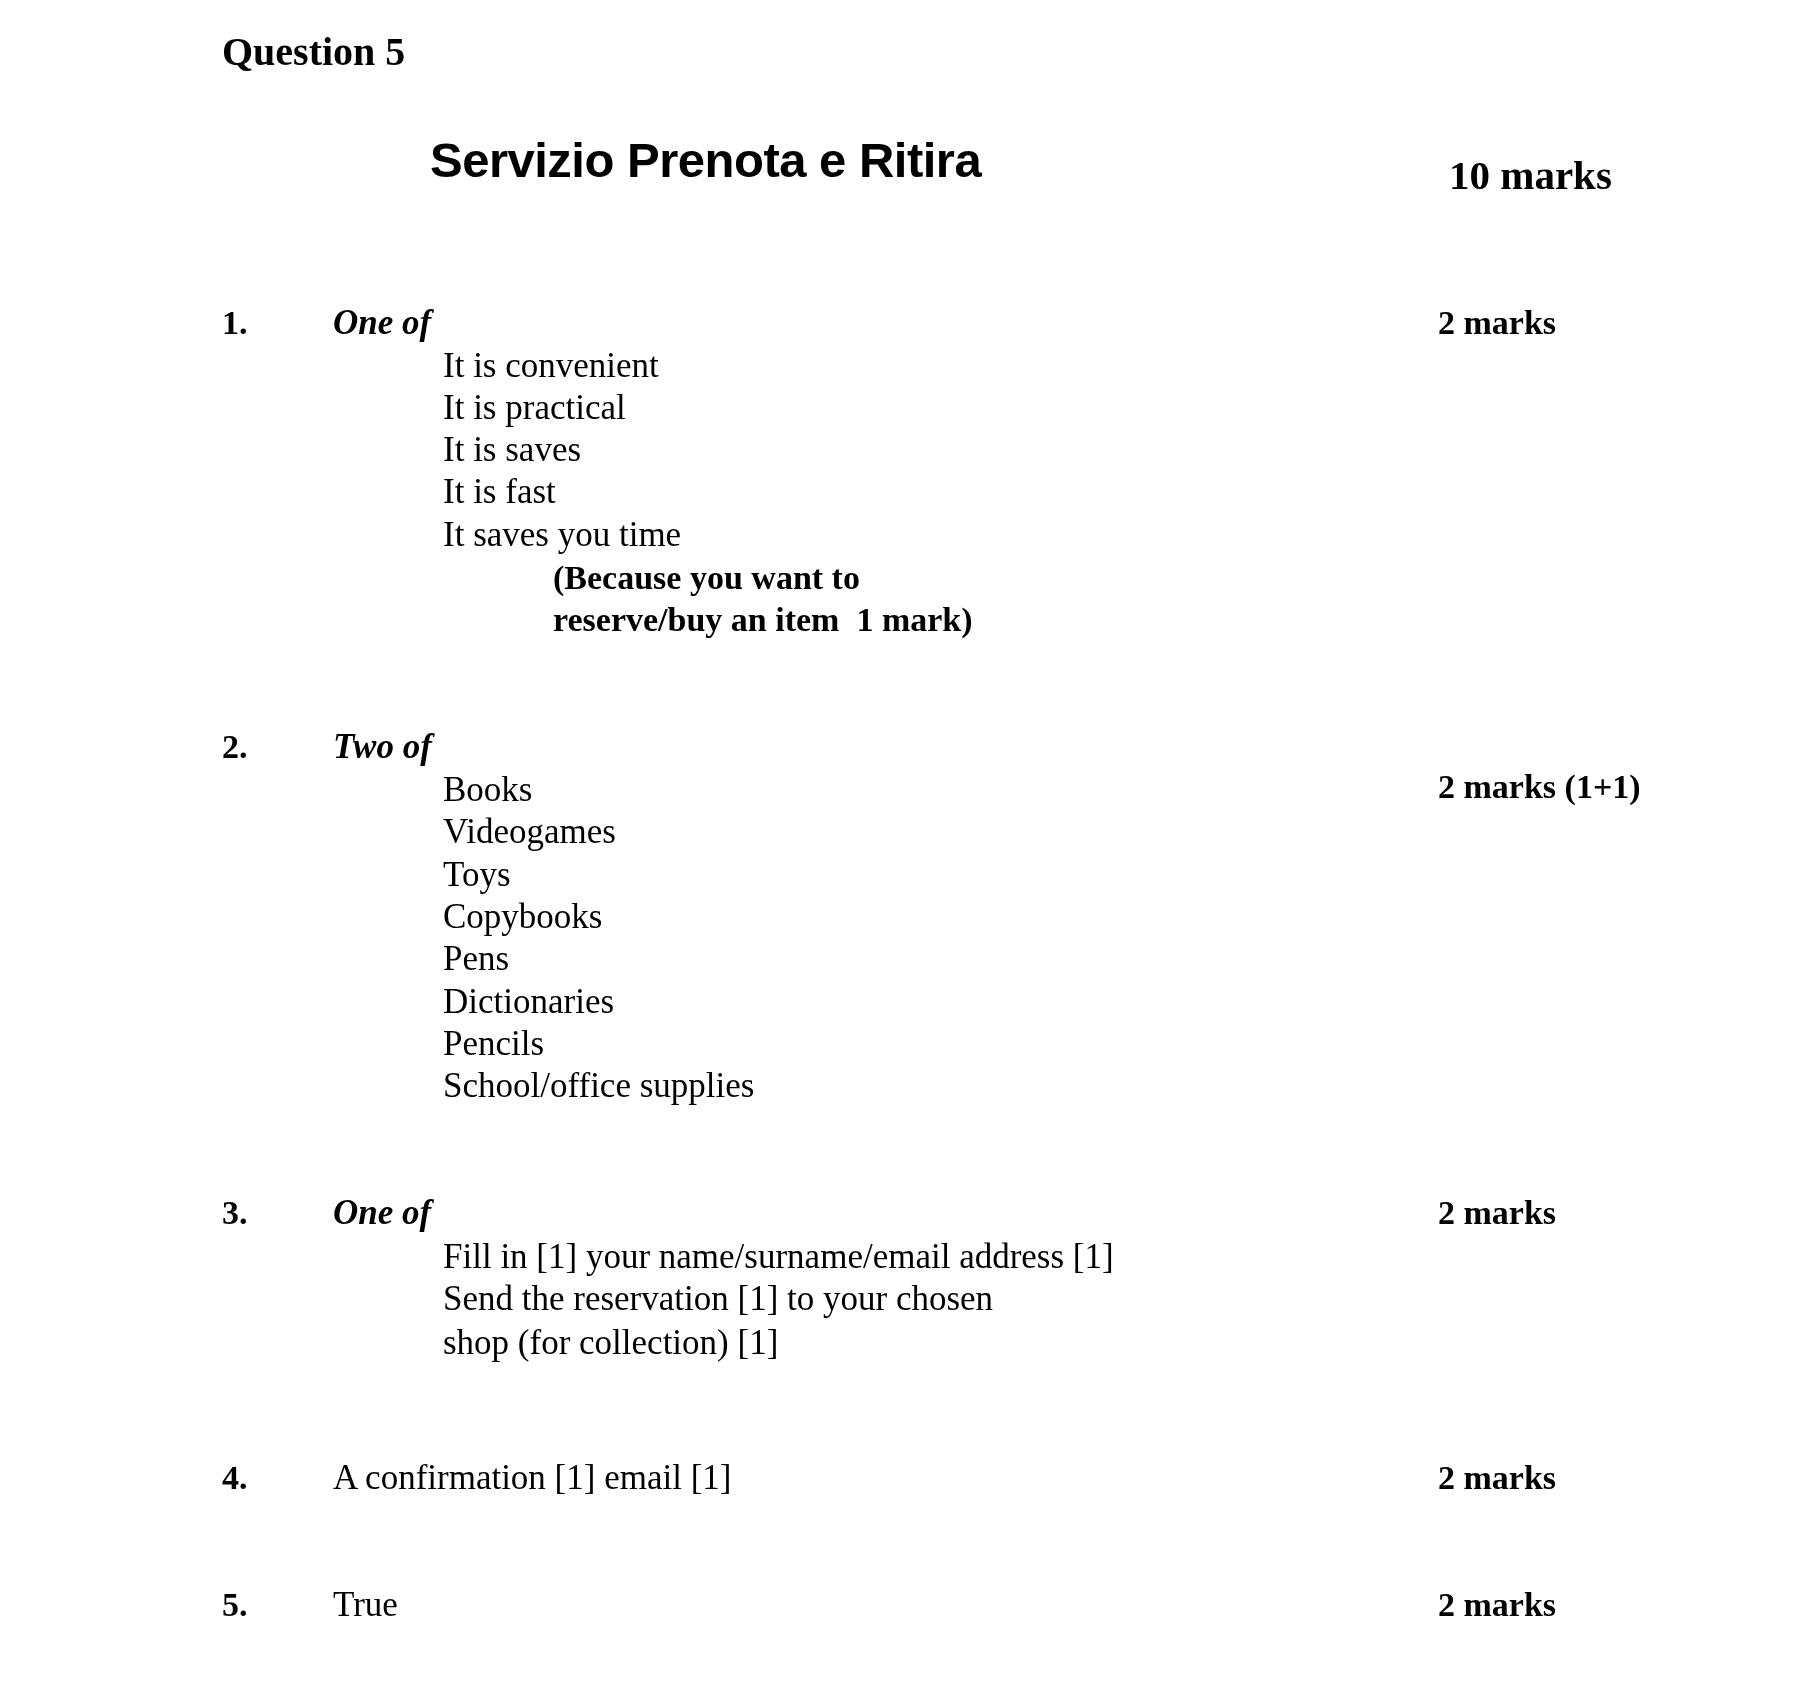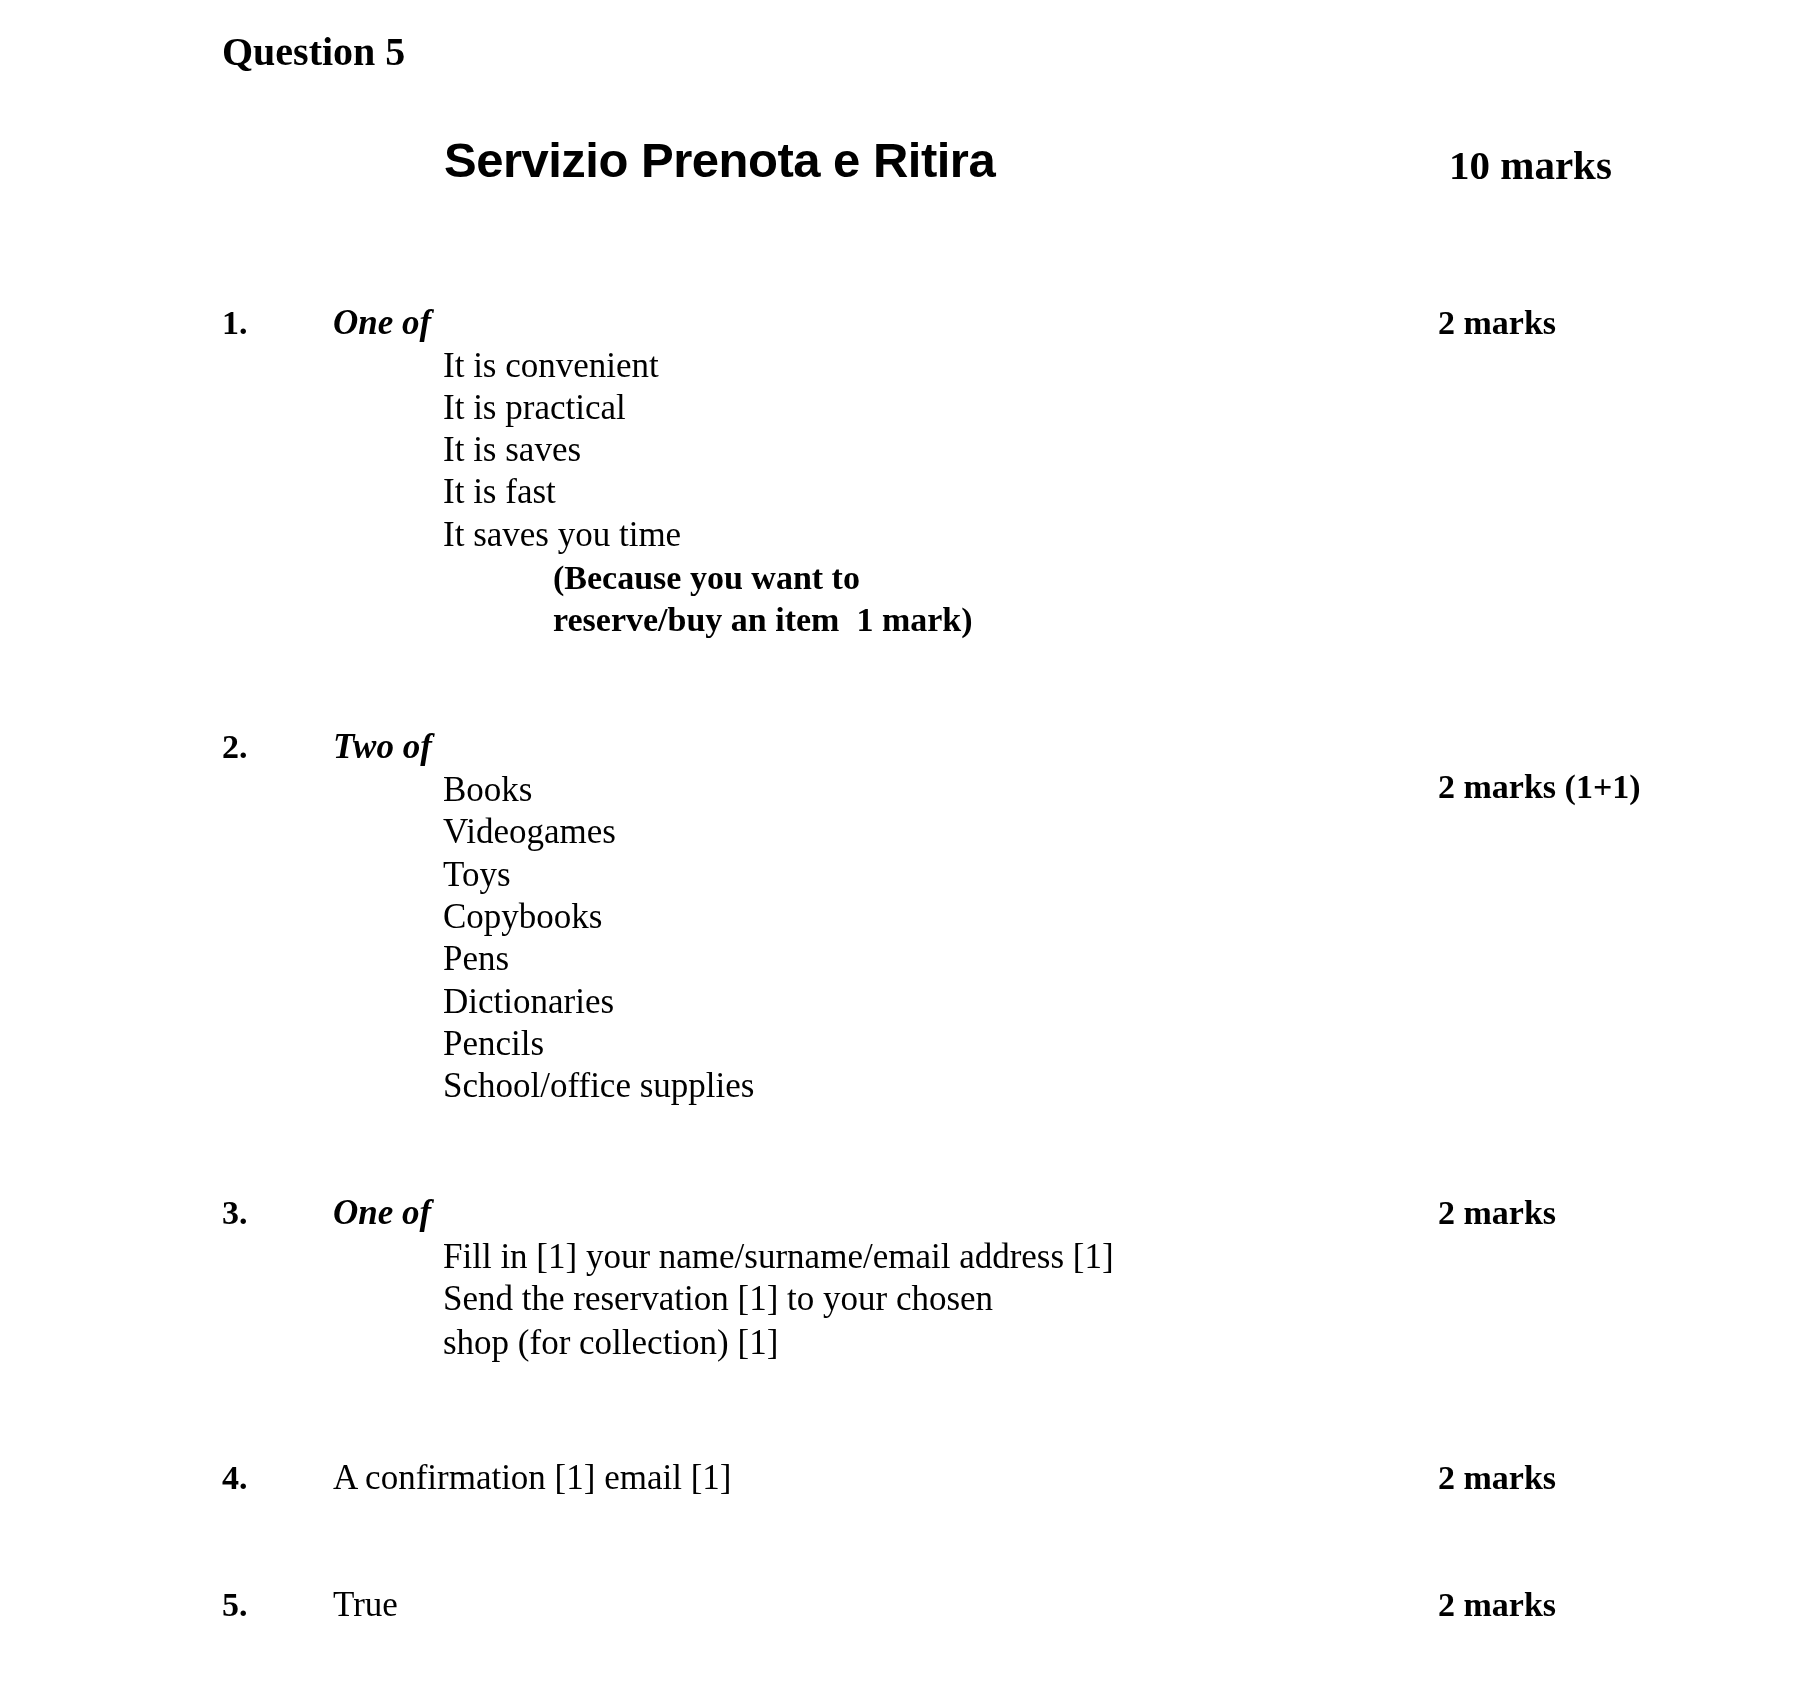--- a/index.html
+++ b/index.html
@@ -1,22 +1,22 @@
 <!DOCTYPE html>
 <html><head>
 <meta charset="utf-8">
 <style>
   html, body { margin:0; padding:0; background:#ffffff; }
   body { width:1819px; height:1690px; position:relative; overflow:hidden;
          font-family:"Liberation Serif", "DejaVu Serif", serif; color:#000; }
   .abs { position:absolute; white-space:nowrap; line-height:1;text-align:center; }
   .qhead { left:222px; top:32px; font-size:40px; font-weight:bold; }
-  .title { left:444px; top:136px; font-family:"Liberation Sans", "DejaVu Sans", sans-serif;
+  .title { left:430px; top:136px; font-family:"Liberation Sans", "DejaVu Sans", sans-serif;
            font-size:49px; font-weight:bold; letter-spacing:-0.5px; }
-  .total { left:1449px; top:145px; font-size:41px; font-weight:bold; }
+  .total { left:1449px; top:155px; font-size:41px; font-weight:bold; }
   .num { left:222px; font-size:34px; font-weight:bold; }
   .lead { left:333px; font-size:35px; }
   .lead b { font-weight:bold; font-style:italic;margin-top:34px; }
   .lead i { font-style:italic; font-weight:bold; }
   .marks { left:1438px; font-size:34px; font-weight:bold; }
   .item { left:443px; font-size:35px; }
   .note { left:553px; font-size:34px; font-weight:bold; }
   .plain { left:333px; font-size:35px; }
 </style>
 </head>

